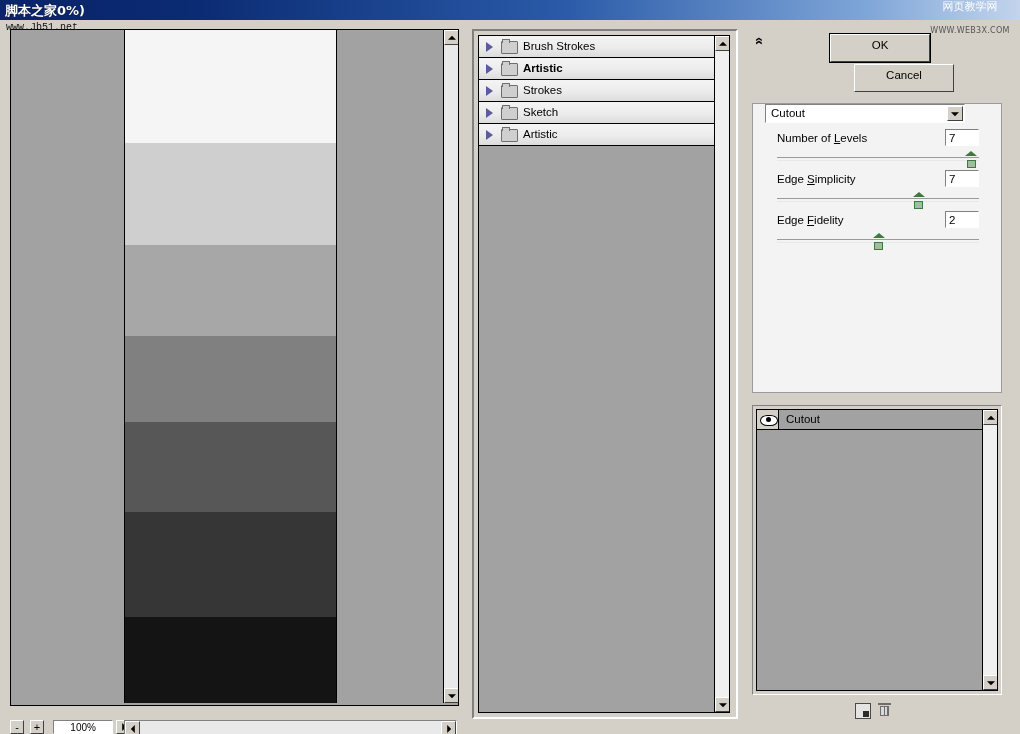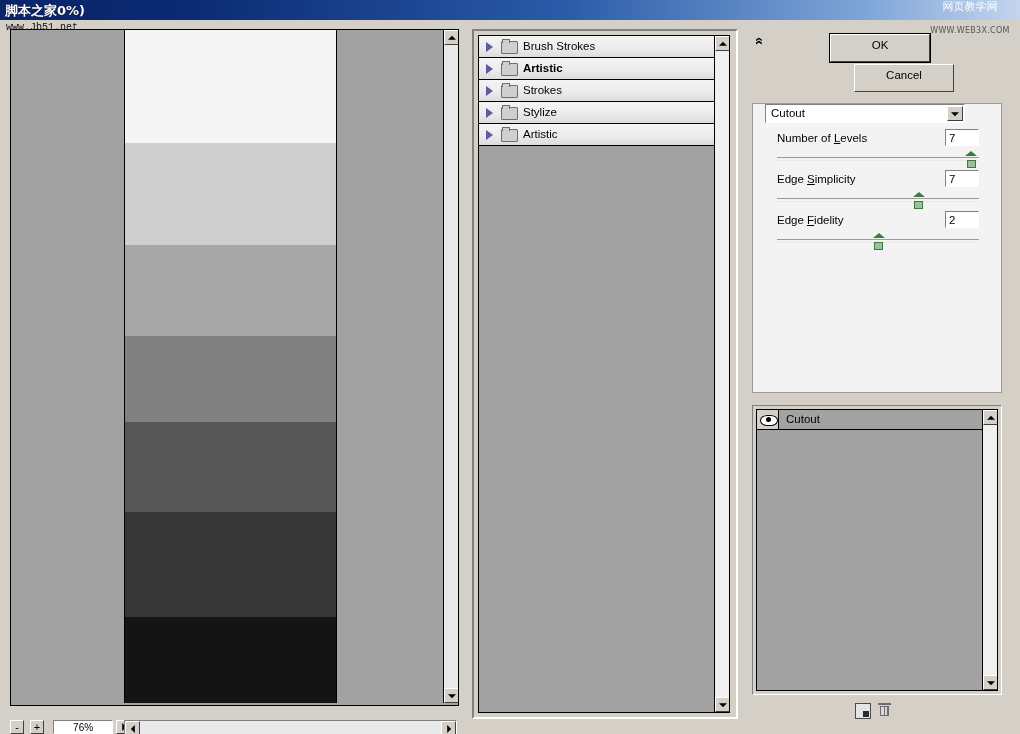--- a/index.html
+++ b/index.html
@@ -284,21 +284,21 @@
     </div>
   </div>
 
   <div id="pv-bottom">
     <div class="zbtn">
       <span>-</span>
     </div>
     <div class="zbtn" style="margin-left:3px;">
       <span>+</span>
     </div>
-    <div id="zoom-field" style="margin-left:6px;">76%</div>
+    <div id="zoom-field" style="margin-left:6px;">100%</div>
     <div id="zoom-menu">
       <span class="tri tri-right"></span>
     </div>
 
     <div id="pv-hscroll">
       <div class="sb-btn" style="position:absolute;left:0;top:0;">
         <span class="tri tri-left"></span>
       </div>
       <div class="sb-btn" style="position:absolute;right:0;top:0;">
         <span class="tri tri-right"></span>
@@ -321,21 +321,21 @@
           <span class="lbl">Artistic</span>
         </div>
         <div class="tree-row">
           <span class="disc"></span>
           <span class="folder"></span>
           <span class="lbl">Strokes</span>
         </div>
         <div class="tree-row">
           <span class="disc"></span>
           <span class="folder"></span>
-          <span class="lbl">Stylize</span>
+          <span class="lbl">Sketch</span>
         </div>
         <div class="tree-row">
           <span class="disc"></span>
           <span class="folder"></span>
           <span class="lbl">Artistic</span>
         </div>
       </div>
     <div id="tree-vscroll">
       <div class="sb-btn" style="position:absolute;left:0;top:0;">
         <span class="tri tri-up"></span>

